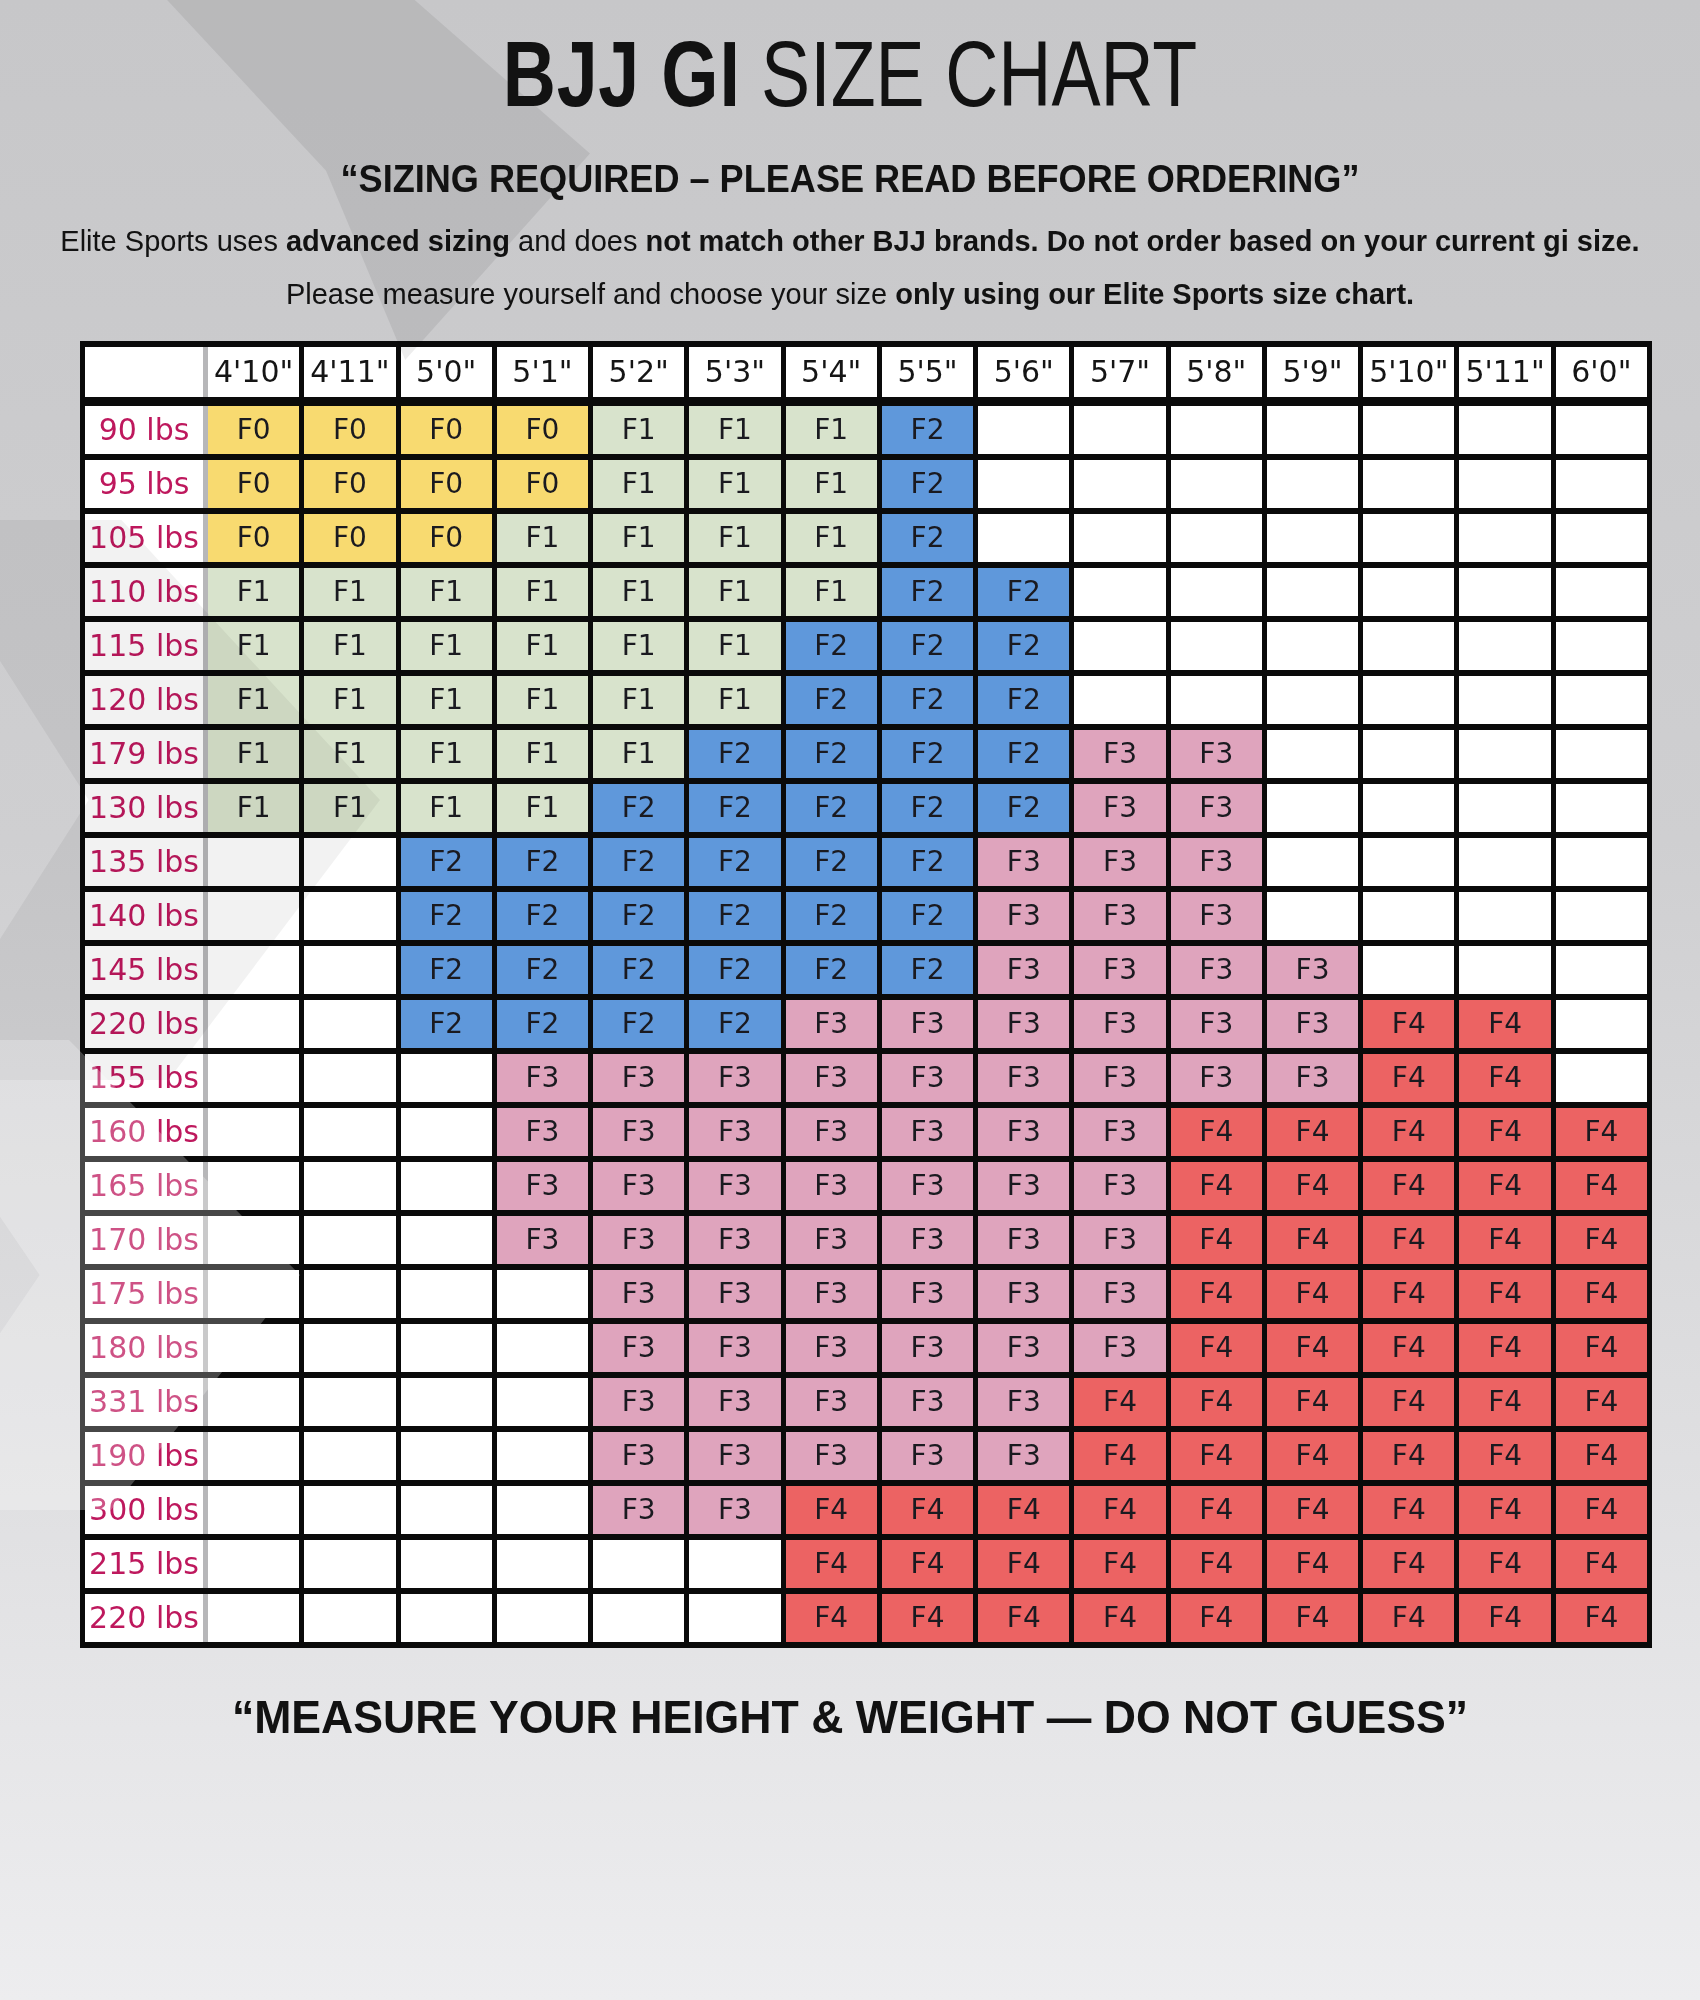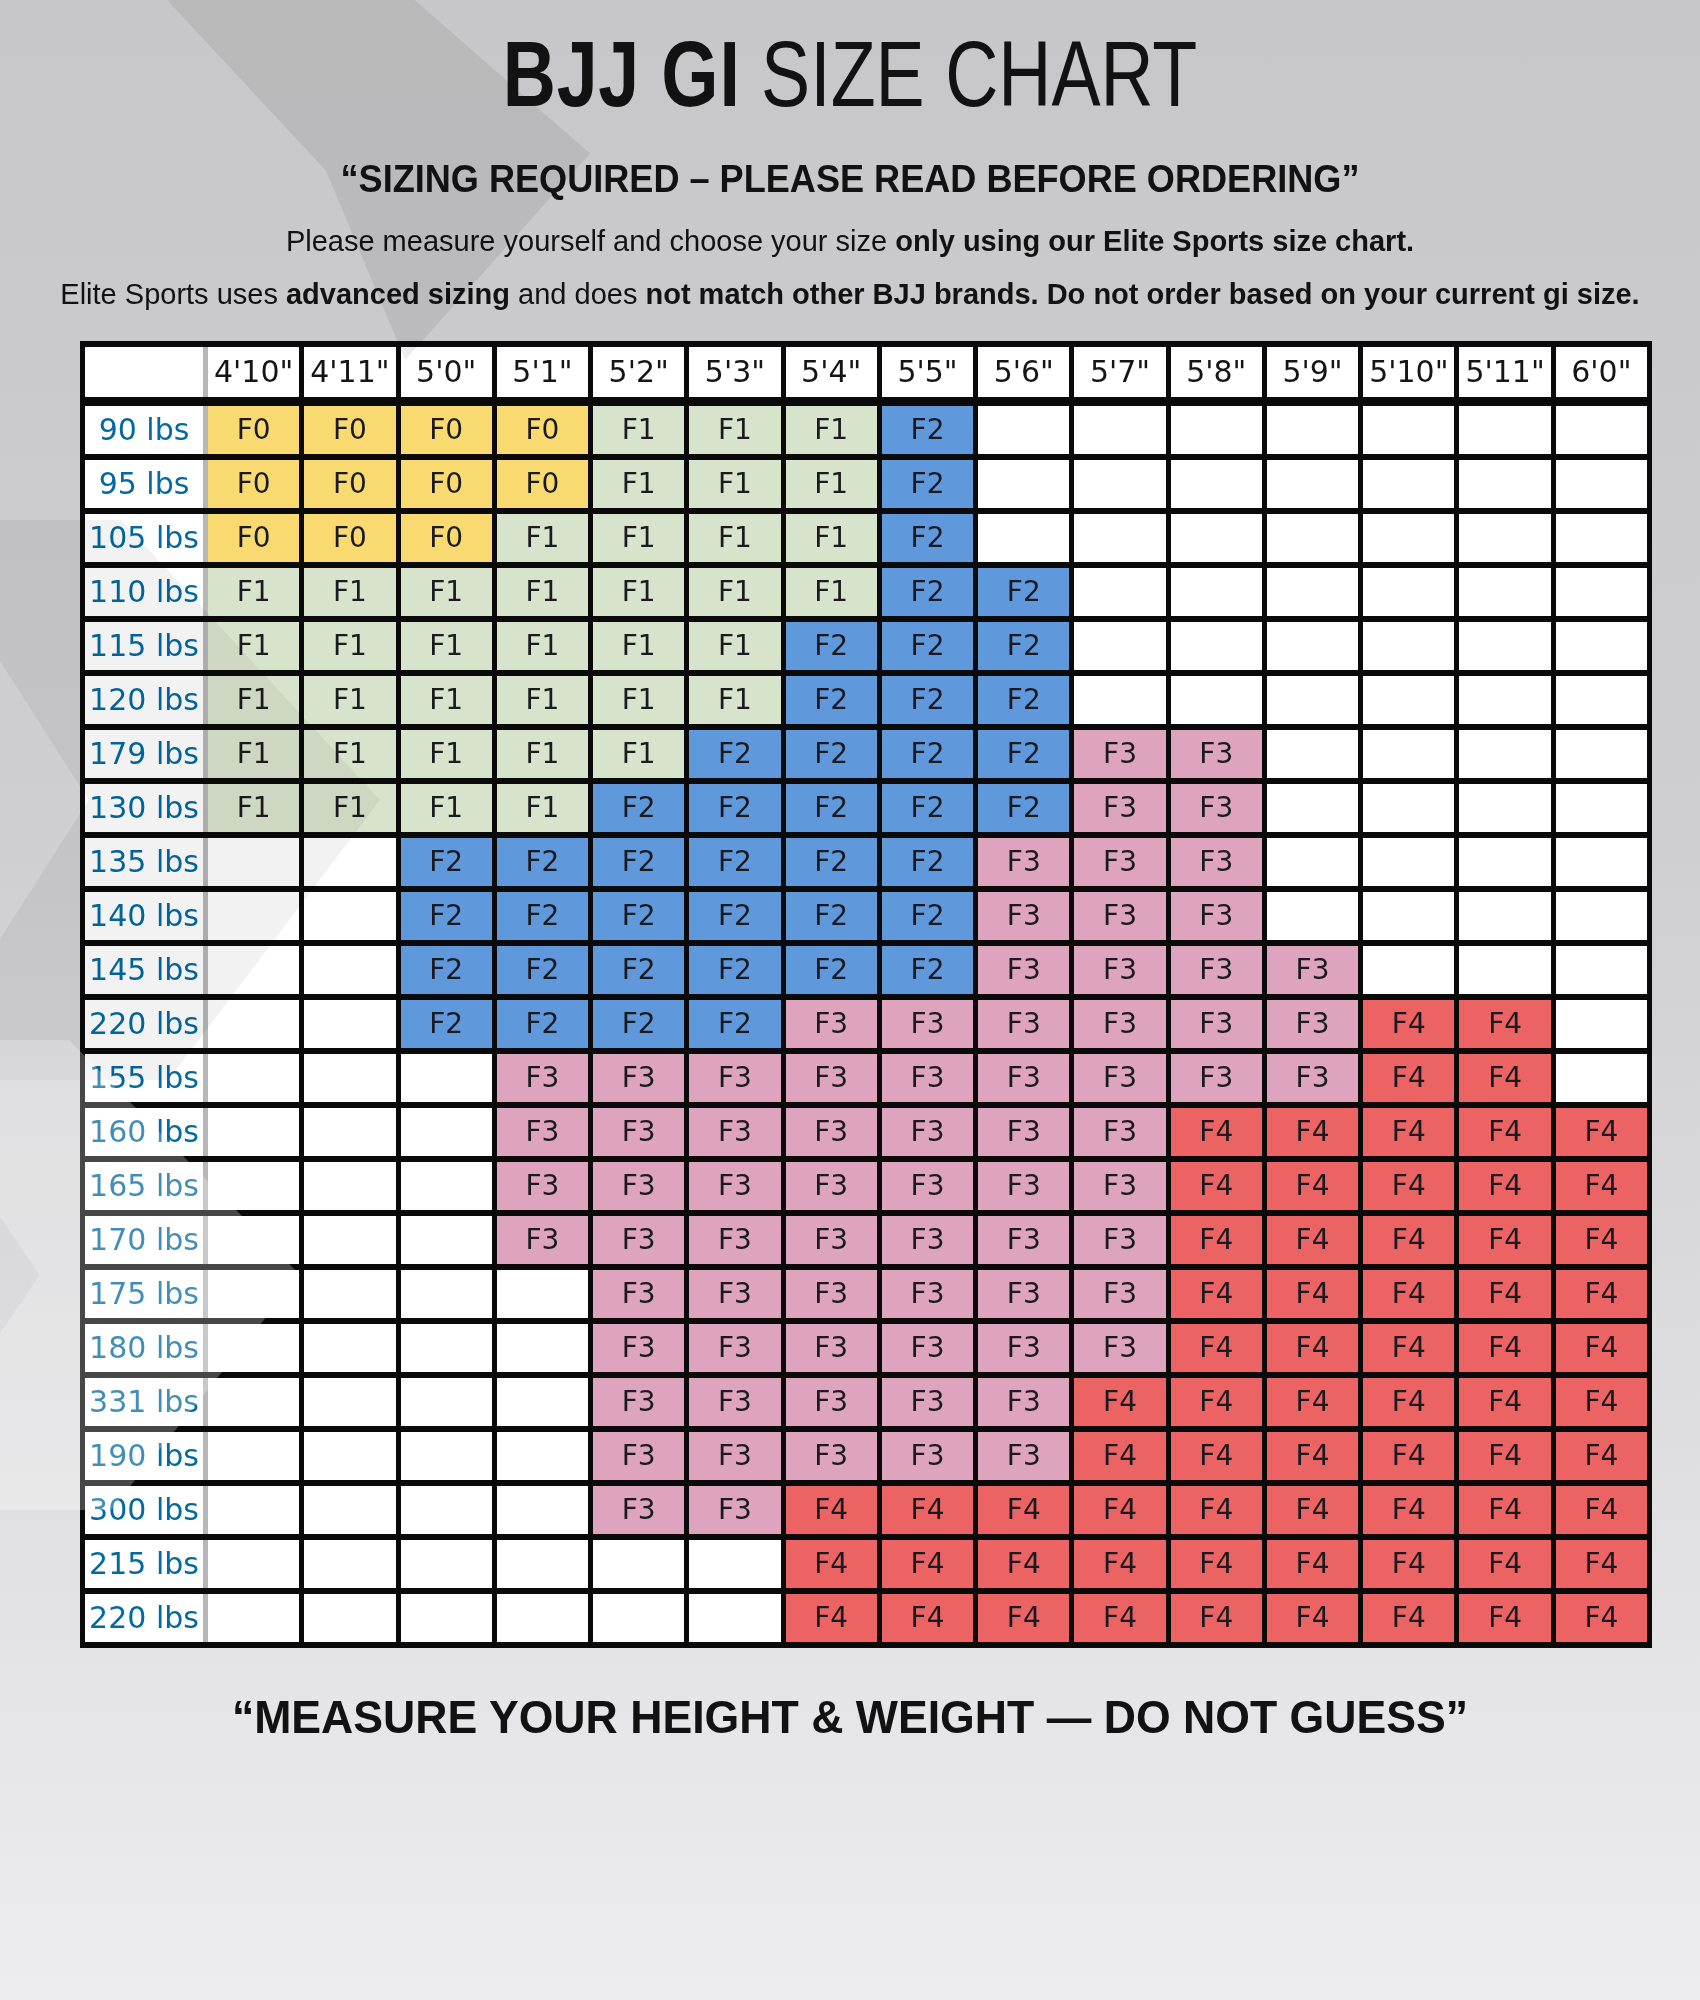--- a/index.html
+++ b/index.html
@@ -65,21 +65,21 @@
   .size-chart thead th{
     height:50px;
     border-bottom-width:9px;
     background:#ffffff;
     font-size:30px;font-weight:500;color:#151515;
   }
   .size-chart th.corner{border-right-color:#b7b7b9;}
   .size-chart td{height:48px;}
   .size-chart td.wlabel{
     background:#ffffff;
-    font-size:30px;font-weight:500;color:#0369a1;
+    font-size:30px;font-weight:500;color:#be185d;
     border-right-color:#b7b7b9;
   }
   .size-chart td.size{font-size:28px;font-weight:500;color:#1a1a20;}
   .size-chart td.empty{background:#ffffff;}
 
   .footer-quote{
     margin:42px 0 0;
     text-align:center;
     font-size:46px;font-weight:800;
     transform:scaleX(0.97);
@@ -92,22 +92,22 @@
 <div class="page">
 
   <div class="wm wm1"></div>
   <div class="wm wm2"></div>
   <div class="wm wm3"></div>
 
   <h1 class="title"><span class="t-bold">BJJ GI</span><span class="t-light"> SIZE CHART</span></h1>
 
   <h2 class="subtitle">“SIZING REQUIRED – PLEASE READ BEFORE ORDERING”</h2>
 
+  <p class="intro"><span>Elite Sports uses </span><span class="b">advanced sizing</span><span> and does </span><span class="b">not match other BJJ brands. Do not order based on your current gi size.</span></p>
   <p class="intro"><span>Please measure yourself and choose your size </span><span class="b">only using our Elite Sports size chart.</span></p>
-  <p class="intro"><span>Elite Sports uses </span><span class="b">advanced sizing</span><span> and does </span><span class="b">not match other BJJ brands. Do not order based on your current gi size.</span></p>
 
   <table class="size-chart">
     <colgroup>
       <col class="labelcol">
     </colgroup>
     <thead>
       <tr>
         <th class="corner"></th>
       <th>4'10"</th>
           <th>4'11"</th>

